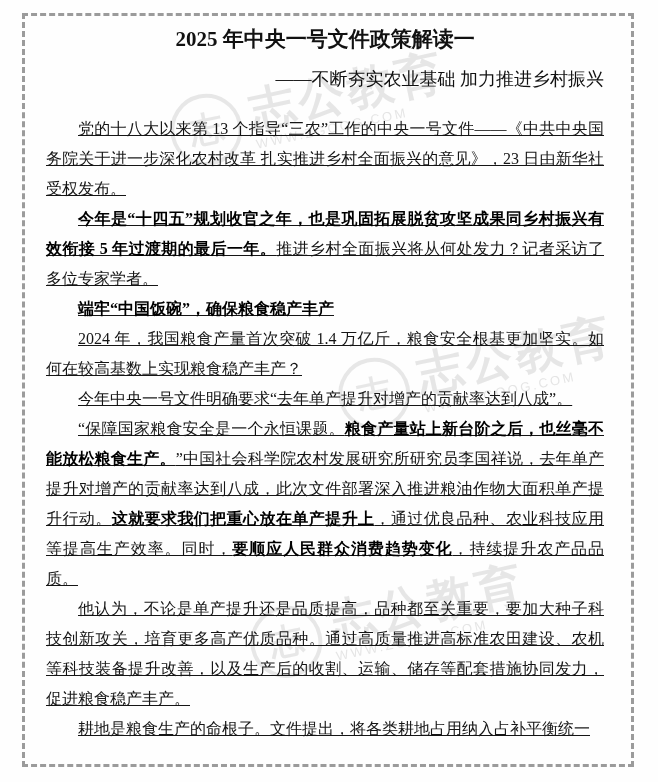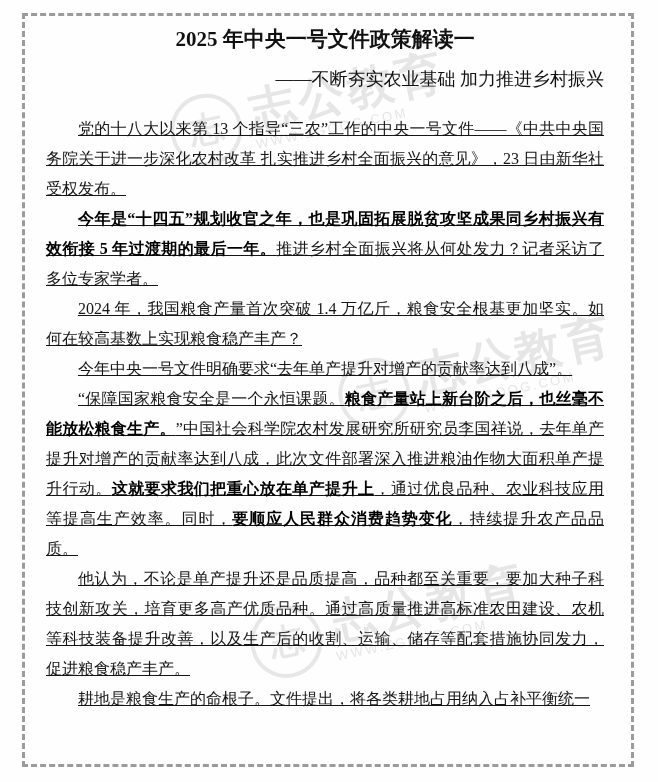--- a/index.html
+++ b/index.html
@@ -125,20 +125,21 @@
   </div>
 
   <div class="frame"></div>
 
   <div class="content">
     <h1 class="doc-title">2025 年中央一号文件政策解读一</h1>
     <div class="doc-subtitle">——不断夯实农业基础 加力推进乡村振兴</div>
     <div>
         <p class="para"><span class="seg">党的十八大以来第 13 个指导“三农”工作的中央一号文件——《中共中央国务院关于进一步深化农村改革 扎实推进乡村全面振兴的意见》，23 日由新华社受权发布。</span></p>
         <p class="para"><span class="seg bold">今年是“十四五”规划收官之年，也是巩固拓展脱贫攻坚成果同乡村振兴有效衔接 5 年过渡期的最后一年。</span><span class="seg">推进乡村全面振兴将从何处发力？记者采访了多位专家学者。</span></p>
+        <p class="para"><span class="seg bold">端牢“中国饭碗”，确保粮食稳产丰产</span></p>
         <p class="para"><span class="seg">2024 年，我国粮食产量首次突破 1.4 万亿斤，粮食安全根基更加坚实。如何在较高基数上实现粮食稳产丰产？</span></p>
         <p class="para"><span class="seg">今年中央一号文件明确要求“去年单产提升对增产的贡献率达到八成”。</span></p>
         <p class="para"><span class="seg">“保障国家粮食安全是一个永恒课题。</span><span class="seg bold">粮食产量站上新台阶之后，也丝毫不能放松粮食生产。</span><span class="seg">”中国社会科学院农村发展研究所研究员李国祥说，去年单产提升对增产的贡献率达到八成，此次文件部署深入推进粮油作物大面积单产提升行动。</span><span class="seg bold">这就要求我们把重心放在单产提升上</span><span class="seg">，通过优良品种、农业科技应用等提高生产效率。同时，</span><span class="seg bold">要顺应人民群众消费趋势变化</span><span class="seg">，持续提升农产品品质。</span></p>
         <p class="para"><span class="seg">他认为，不论是单产提升还是品质提高，品种都至关重要，要加大种子科技创新攻关，培育更多高产优质品种。通过高质量推进高标准农田建设、农机等科技装备提升改善，以及生产后的收割、运输、储存等配套措施协同发力，促进粮食稳产丰产。</span></p>
         <p class="para"><span class="seg">耕地是粮食生产的命根子。文件提出，将各类耕地占用纳入占补平衡统一</span></p>
       </div>
   </div>
 
 </div>
 

